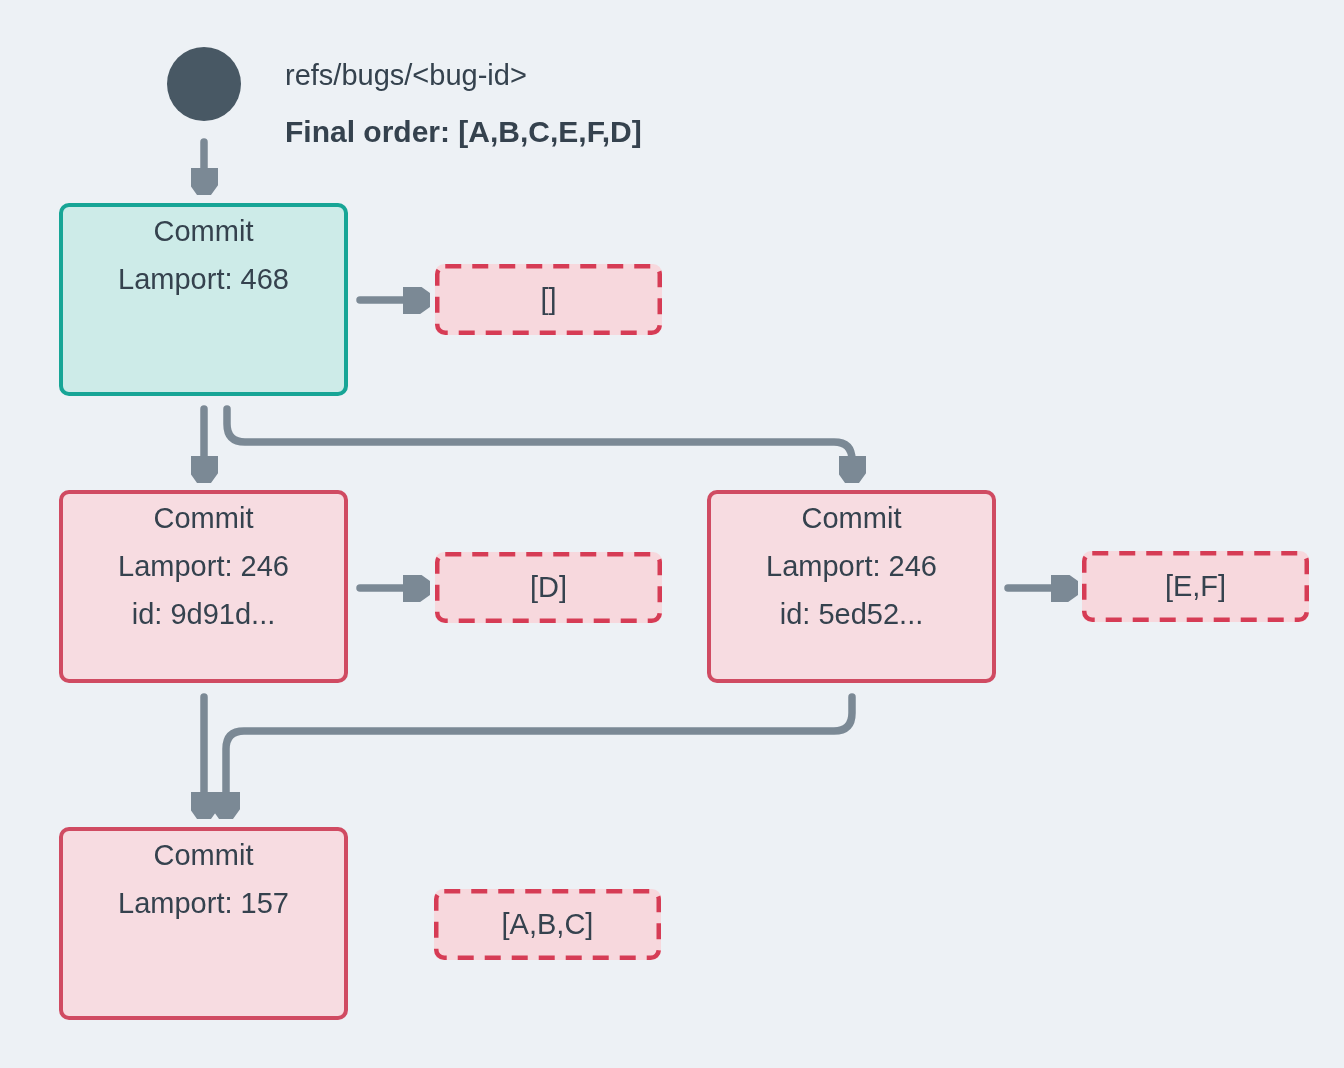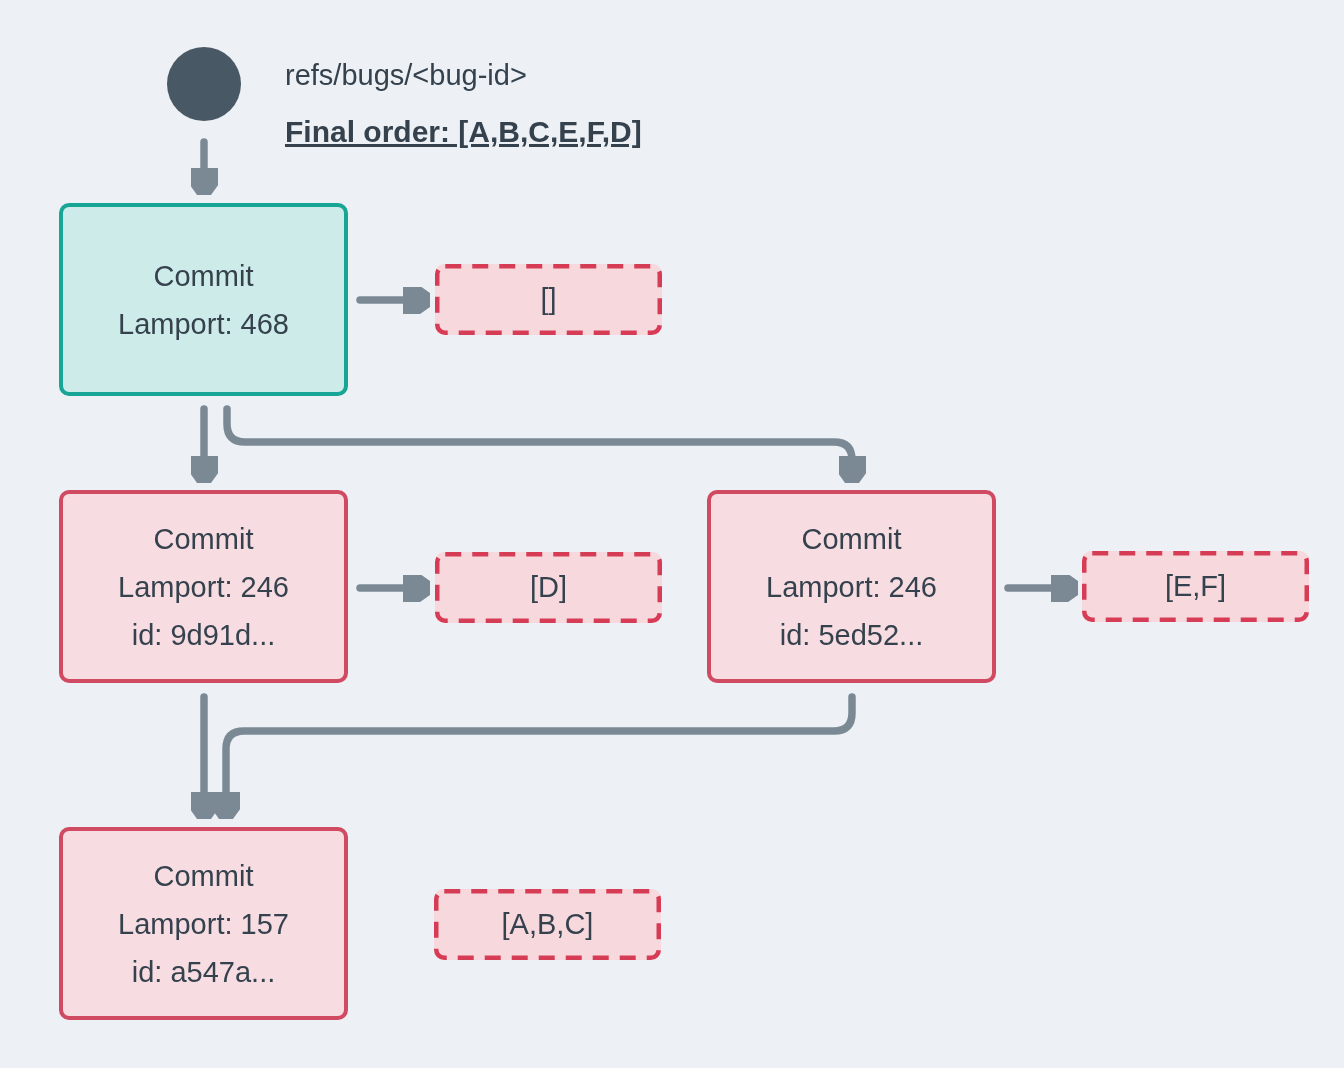--- a/index.html
+++ b/index.html
@@ -29,28 +29,28 @@
   .ref-circle{
     position:absolute;left:155px;top:47px;width:74px;height:74px;
     border-radius:50%;background:var(--circle);
   }
   .ref-label{
     position:absolute;left:273px;top:58px;
     font-size:29px;color:var(--text);line-height:34px;white-space:nowrap;
   }
   .final-order{
     position:absolute;left:273px;top:114px;
-    font-size:30px;font-weight:bold;color:var(--text);line-height:36px;white-space:nowrap;text-decoration:underline;
+    font-size:30px;font-weight:bold;color:var(--text);line-height:36px;white-space:nowrap;
   }
 
   .commit{
     position:absolute;width:289px;height:193px;box-sizing:border-box;
     border:4px solid var(--red-border);background:var(--red-fill);
     border-radius:10px;
-    display:flex;flex-direction:column;align-items:center;justify-content:center;
+    display:flex;flex-direction:column;align-items:center;
     font-size:29px;color:var(--text);
   }
   .commit .line{line-height:48px;white-space:nowrap;}
   .commit.head{border-color:var(--teal-border);background:var(--teal-fill);}
   .c1{left:47px;top:203px;}
   .c2{left:47px;top:490px;}
   .c3{left:695px;top:490px;}
   .c4{left:47px;top:827px;}
 
   .ops{
@@ -108,21 +108,20 @@
 
   <div class="commit c3">
     <div class="line">Commit</div>
     <div class="line">Lamport: 246</div>
     <div class="line">id: 5ed52...</div>
   </div>
 
   <div class="commit c4">
     <div class="line">Commit</div>
     <div class="line">Lamport: 157</div>
-    <div class="line">id: a547a...</div>
   </div>
 
   <div class="ops o1">
     <svg class="dash" viewBox="0 0 227 71">
       <rect x="2.25" y="2.25" width="222.5" height="66.5" rx="8"></rect>
     </svg>
     <span>[]</span>
   </div>
 
   <div class="ops o2">

